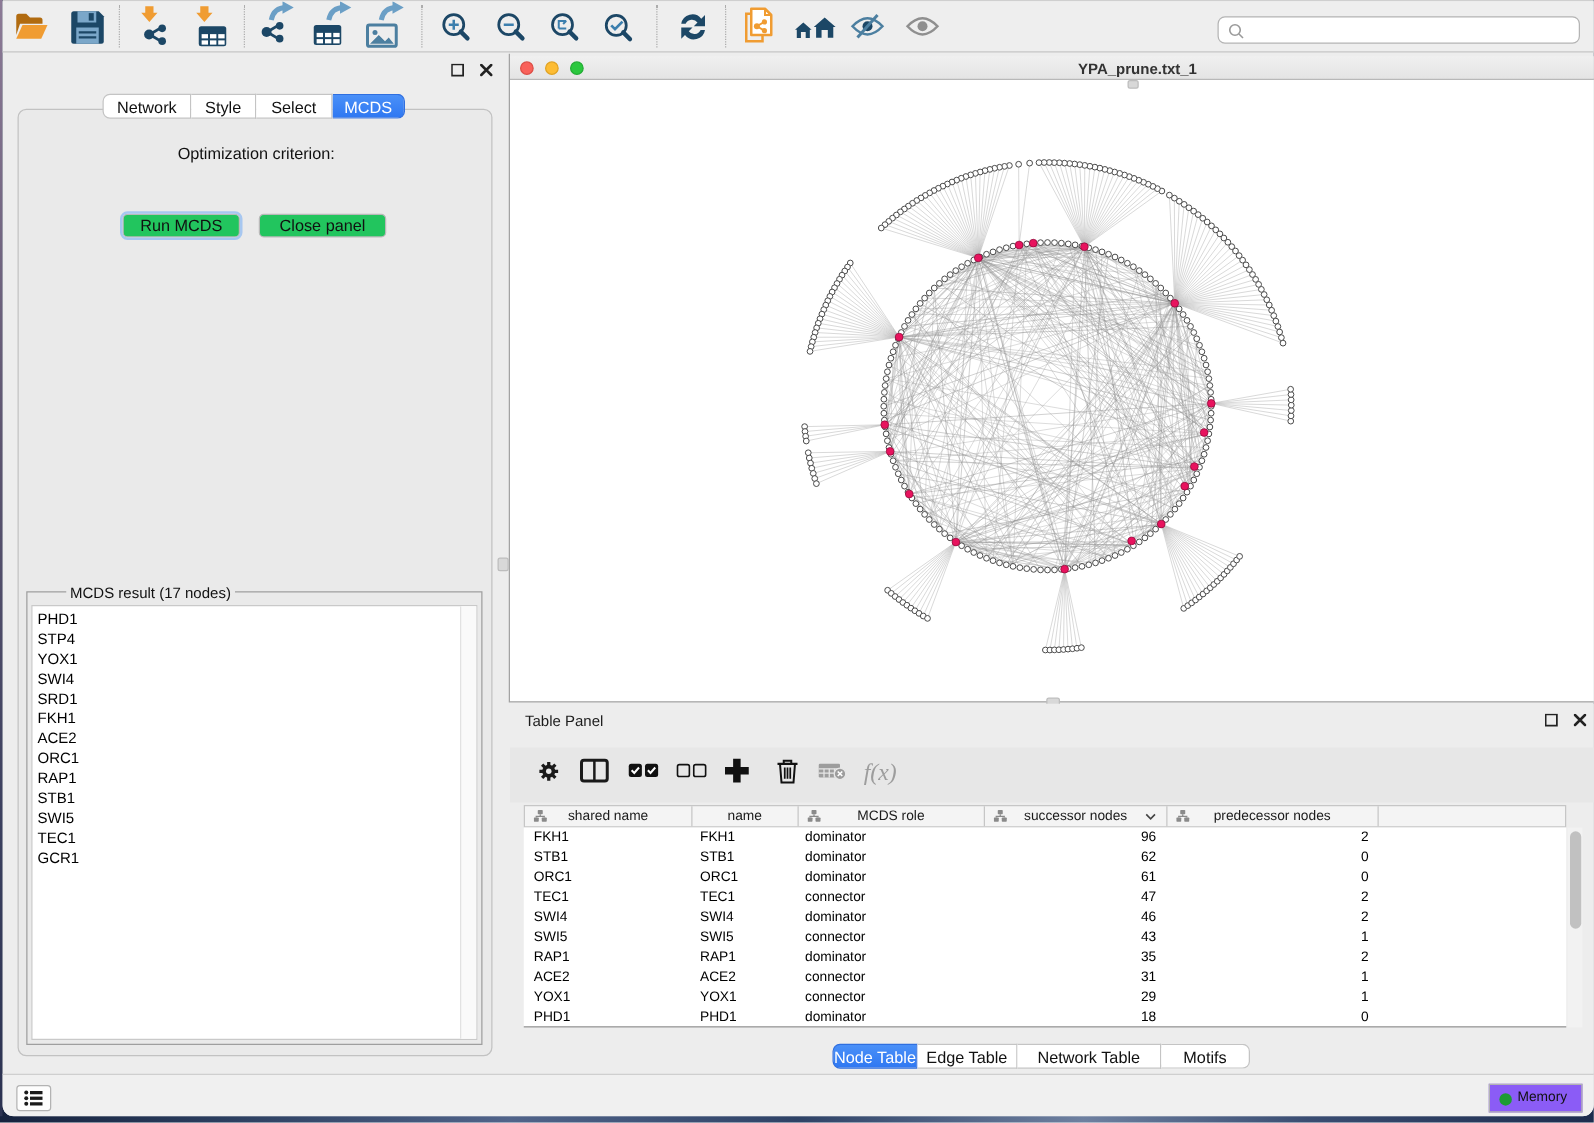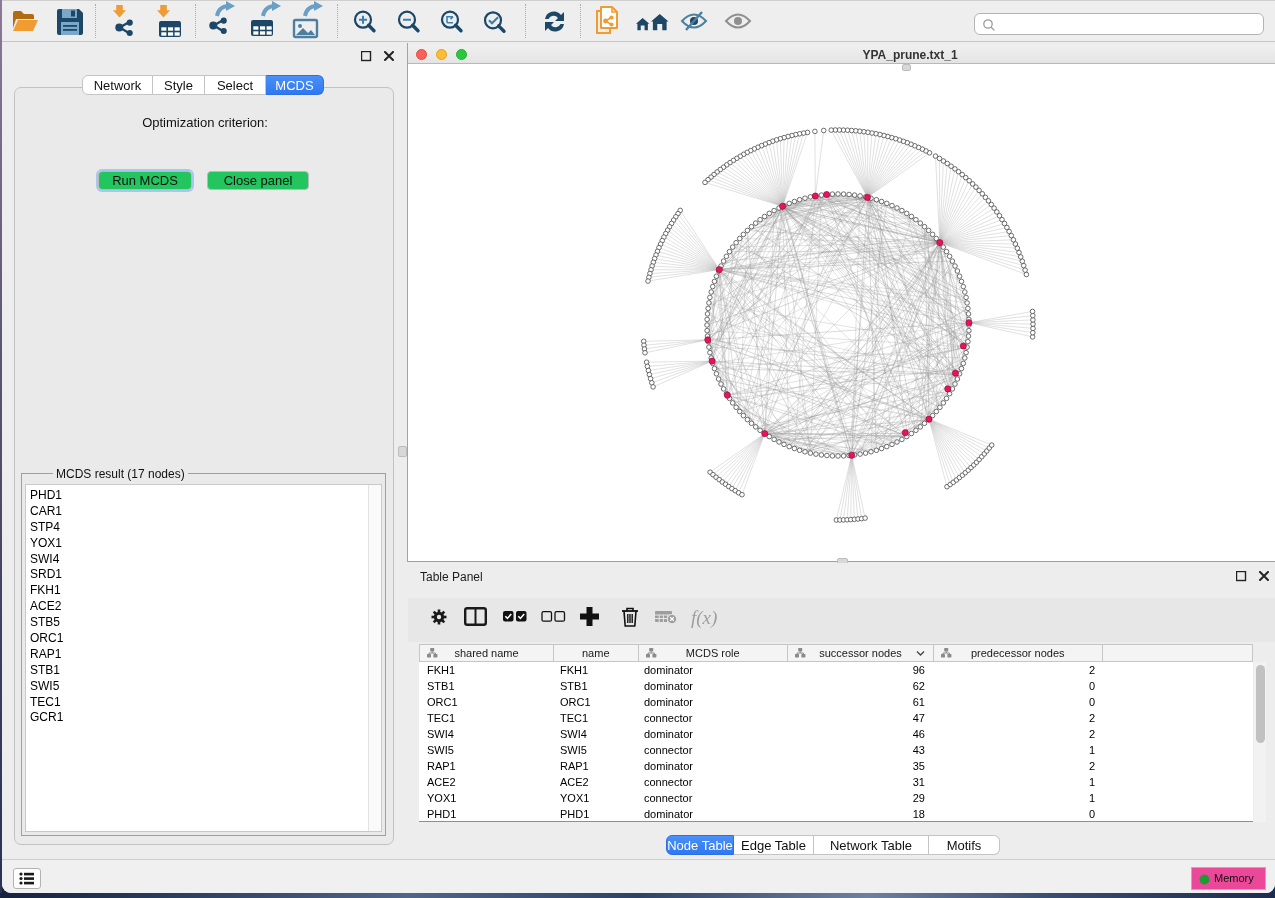--- a/index.html
+++ b/index.html
@@ -68,21 +68,21 @@
 .ttabs { position:absolute; left:258px; top:272px; height:20px; display:flex; }
 .ttab { height:20px; line-height:19px; font-size:13px; color:#111; text-align:center; background:#fff;
   border:1px solid #c4c4c4; border-left:none; padding:0 13px; }
 .ttab:first-child { border-left:1px solid #c4c4c4; border-radius:6px 0 0 6px; }
 .ttab:last-child { border-radius:0 6px 6px 0; }
 .ttab.sel { background:linear-gradient(#4a90f8,#2f78f2); color:#fff; border-color:#2f6fe0; }
 
 
 .statusbar { position:absolute; left:0; top:858px; width:1274px; height:34px; background:#f0f0f0; border-top:1px solid #cfcfcf; }
 .listbtn { position:absolute; left:11px; top:8px; width:28px; height:21px; background:#fdfdfd; border:1px solid #b3b3b3; border-radius:3px; }
-.membtn { position:absolute; left:1189px; top:7px; width:75px; height:23px; background:#ec4899; border:1px solid #b3b3b3; font-size:11px; color:#111; }
+.membtn { position:absolute; left:1189px; top:7px; width:75px; height:23px; background:#8b5cf6; border:1px solid #b3b3b3; font-size:11px; color:#111; }
 </style>
 </head>
 <body>
 <div class="lstrip"></div>
 <div class="win">
 
   <div class="toolbar">
     <svg style="position:absolute;left:0;top:0" width="770" height="41" viewBox="0 0 770 41">
         <g>
           <path d="M11 12 Q11 10 13 10 L19 10 L22 13 L30 13 Q32 13 32 15 L32 18 L14 18 L11 27 Z" fill="#b16b10"></path>
@@ -223,28 +223,26 @@
       <div class="tab" style="width:61px;padding:0;">Select</div>
       <div class="tab sel" style="width:58px;padding:0;">MCDS</div>
     </div>
     <div class="optlabel">Optimization criterion:</div>
     <div class="btn focusring" style="left:95px; top:128px; width:94px;">Run MCDS</div>
     <div class="btn" style="left:204px; top:128px; width:102px;">Close panel</div>
     <div class="fieldset">
       <div class="fs-legend">MCDS result (17 nodes)</div>
       <div class="fs-list">
         <div class="fs-item">PHD1</div>
-          <div class="fs-item">CAR1</div>
           <div class="fs-item">STP4</div>
           <div class="fs-item">YOX1</div>
           <div class="fs-item">SWI4</div>
           <div class="fs-item">SRD1</div>
           <div class="fs-item">FKH1</div>
           <div class="fs-item">ACE2</div>
-          <div class="fs-item">STB5</div>
           <div class="fs-item">ORC1</div>
           <div class="fs-item">RAP1</div>
           <div class="fs-item">STB1</div>
           <div class="fs-item">SWI5</div>
           <div class="fs-item">TEC1</div>
           <div class="fs-item">GCR1</div>
         <div class="fs-scroll"></div>
       </div>
     </div>
   </div>

